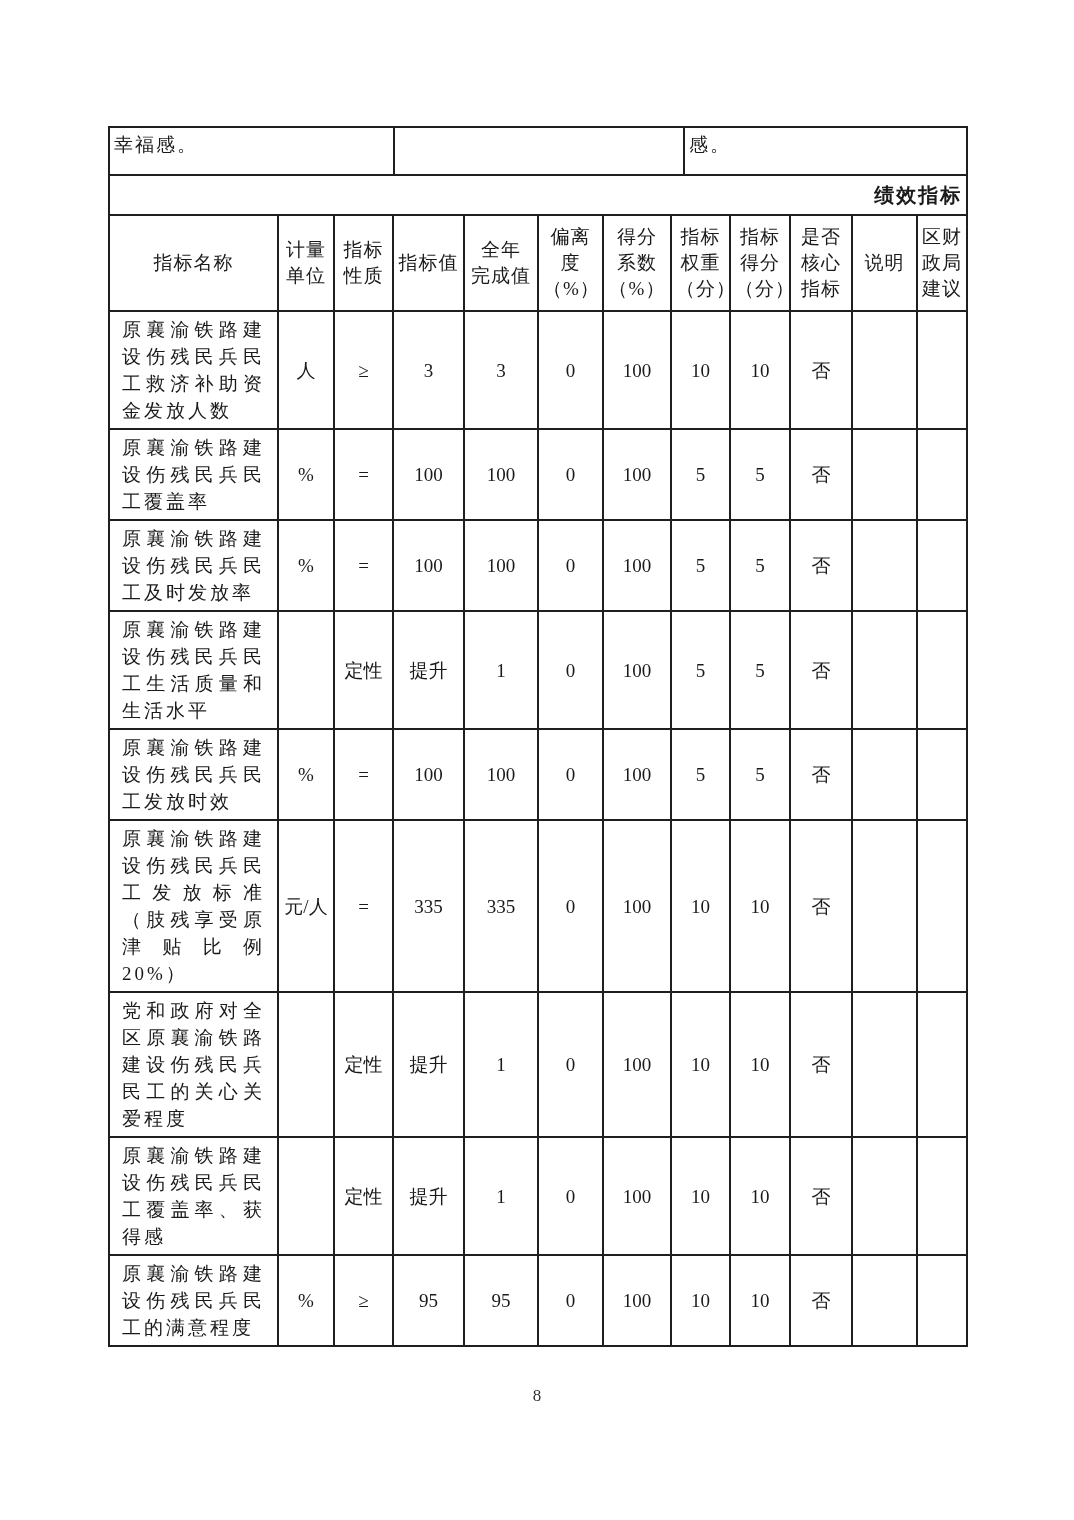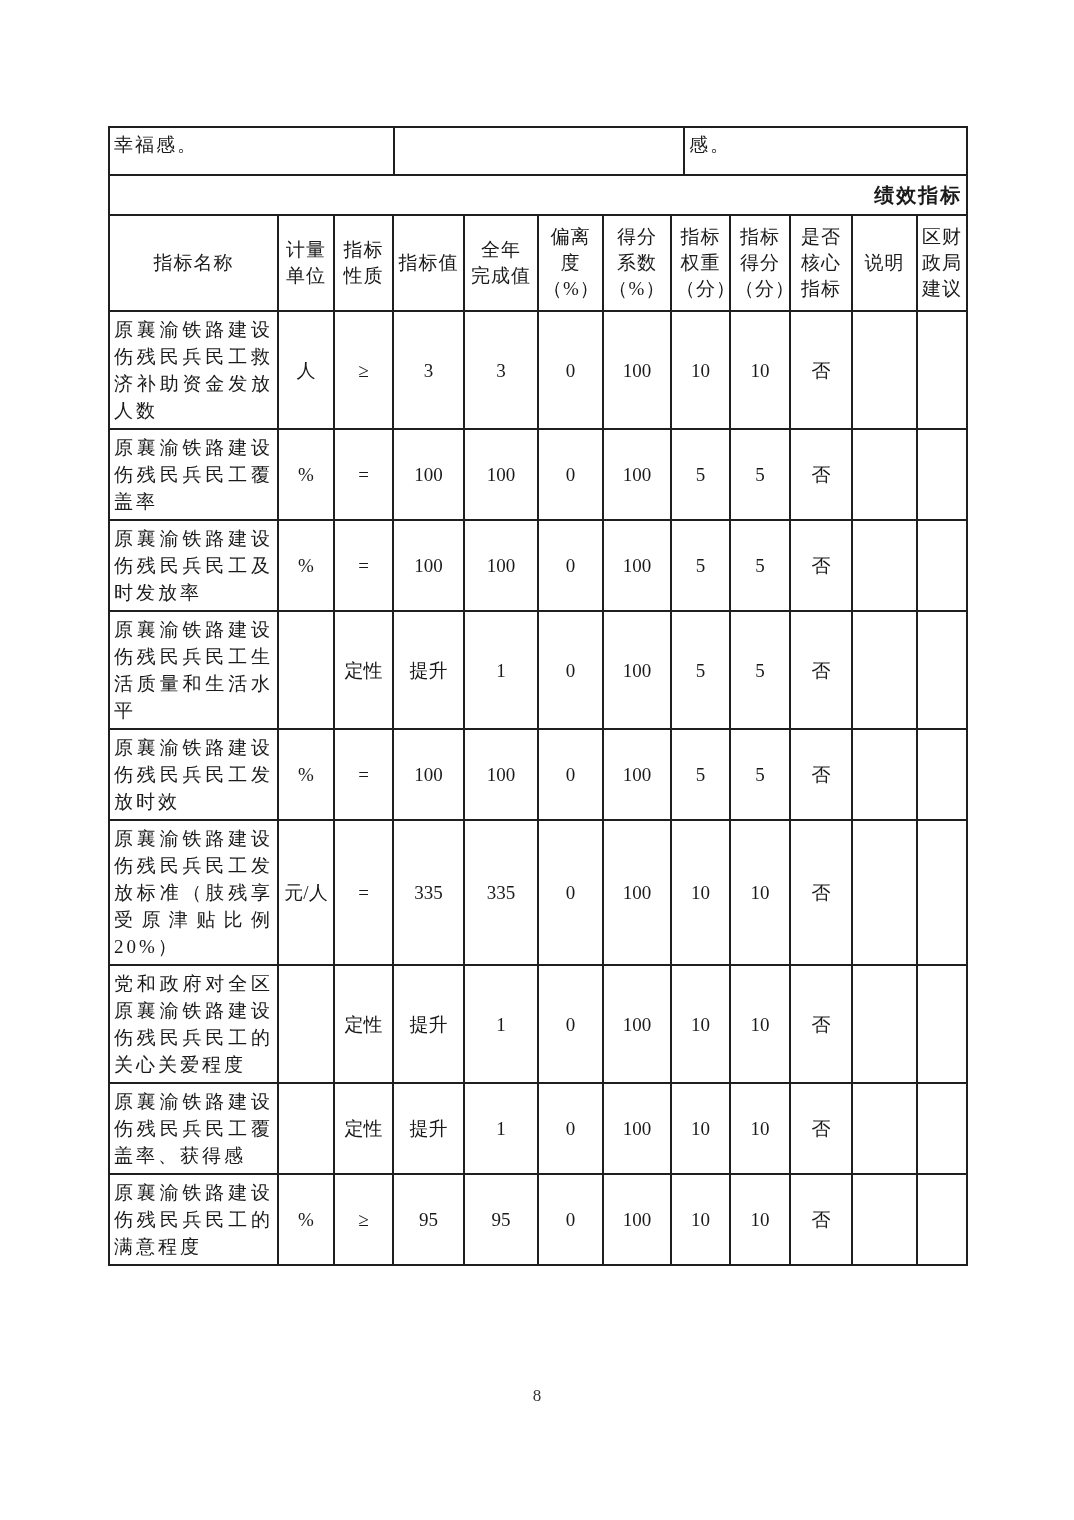--- a/index.html
+++ b/index.html
@@ -63,21 +63,21 @@
   }
   tr.datarow td {
     text-align: center;
     vertical-align: middle;
   }
   tr.datarow td.name-cell {
     text-align: justify;
     text-justify: inter-character;
     letter-spacing: 3px;
     vertical-align: middle;
-    padding: 4px 4px;
+    padding: 4px 12px;
   }
   .pageno {
     position: absolute;
     left: 0;
     width: 1074px;
     top: 1386px;
     text-align: center;
     font-size: 17px;
     color: #333;
   }

